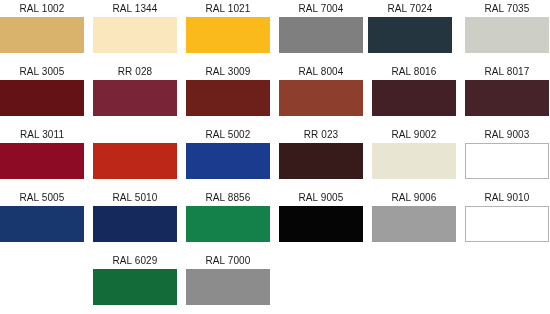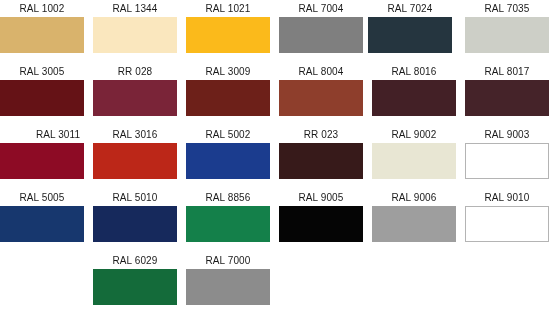--- a/index.html
+++ b/index.html
@@ -94,25 +94,24 @@
     </div>
     <div class="swatch-cell" style="left: 372px; top: 63px;">
       <div class="swatch-label" style="color: rgb(26, 26, 26);">RAL 8016</div>
       <div class="swatch-chip" style="background: rgb(67, 32, 38); width: 84px; height: 36px;"></div>
     </div>
     <div class="swatch-cell" style="left: 465px; top: 63px;">
       <div class="swatch-label" style="color: rgb(26, 26, 26);">RAL 8017</div>
       <div class="swatch-chip" style="background: rgb(69, 35, 41); width: 84px; height: 36px;"></div>
     </div>
     <div class="swatch-cell" style="left: 0px; top: 126px;">
-      <div class="swatch-label" style="color: rgb(26, 26, 26); padding-left: 16px;">RAL 3011</div>
+      <div class="swatch-label" style="color: rgb(26, 26, 26);">RAL 3011</div>
       <div class="swatch-chip" style="background: rgb(141, 11, 37); width: 84px; height: 36px;"></div>
     </div>
     <div class="swatch-cell" style="left: 93px; top: 126px;">
-      <div class="swatch-label" style="color: rgb(26, 26, 26);">RAL 3016</div>
       <div class="swatch-chip" style="background: rgb(188, 39, 24); width: 84px; height: 36px;"></div>
     </div>
     <div class="swatch-cell" style="left: 186px; top: 126px;">
       <div class="swatch-label" style="color: rgb(26, 26, 26);">RAL 5002</div>
       <div class="swatch-chip" style="background: rgb(27, 60, 142); width: 84px; height: 36px;"></div>
     </div>
     <div class="swatch-cell" style="left: 279px; top: 126px;">
       <div class="swatch-label" style="color: rgb(26, 26, 26);">RR 023</div>
       <div class="swatch-chip" style="background: rgb(55, 26, 26); width: 84px; height: 36px;"></div>
     </div>

